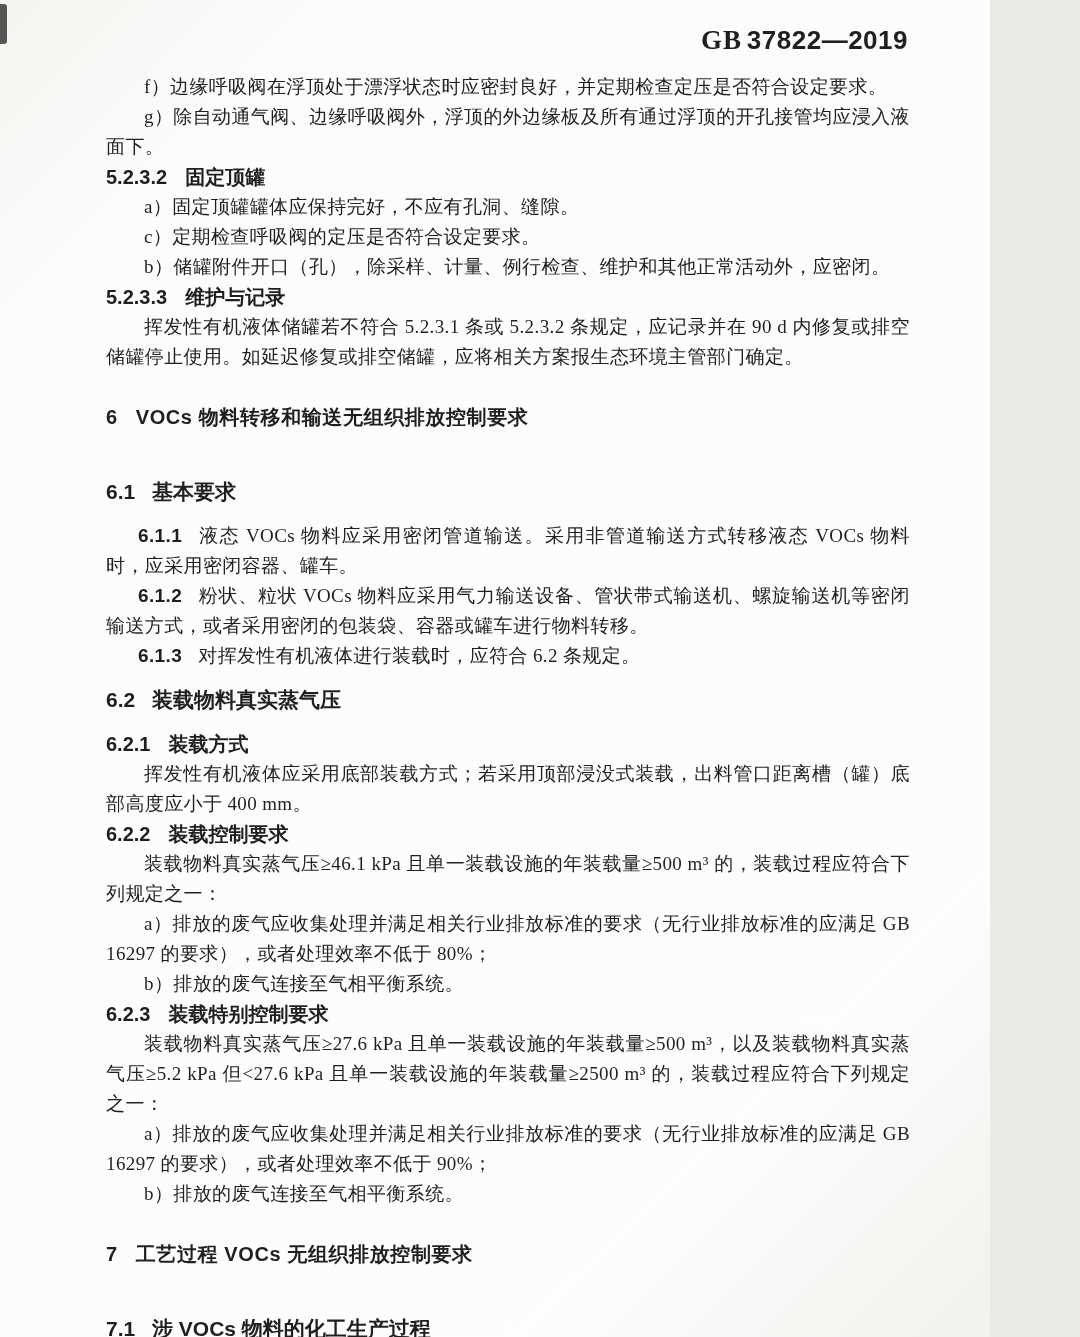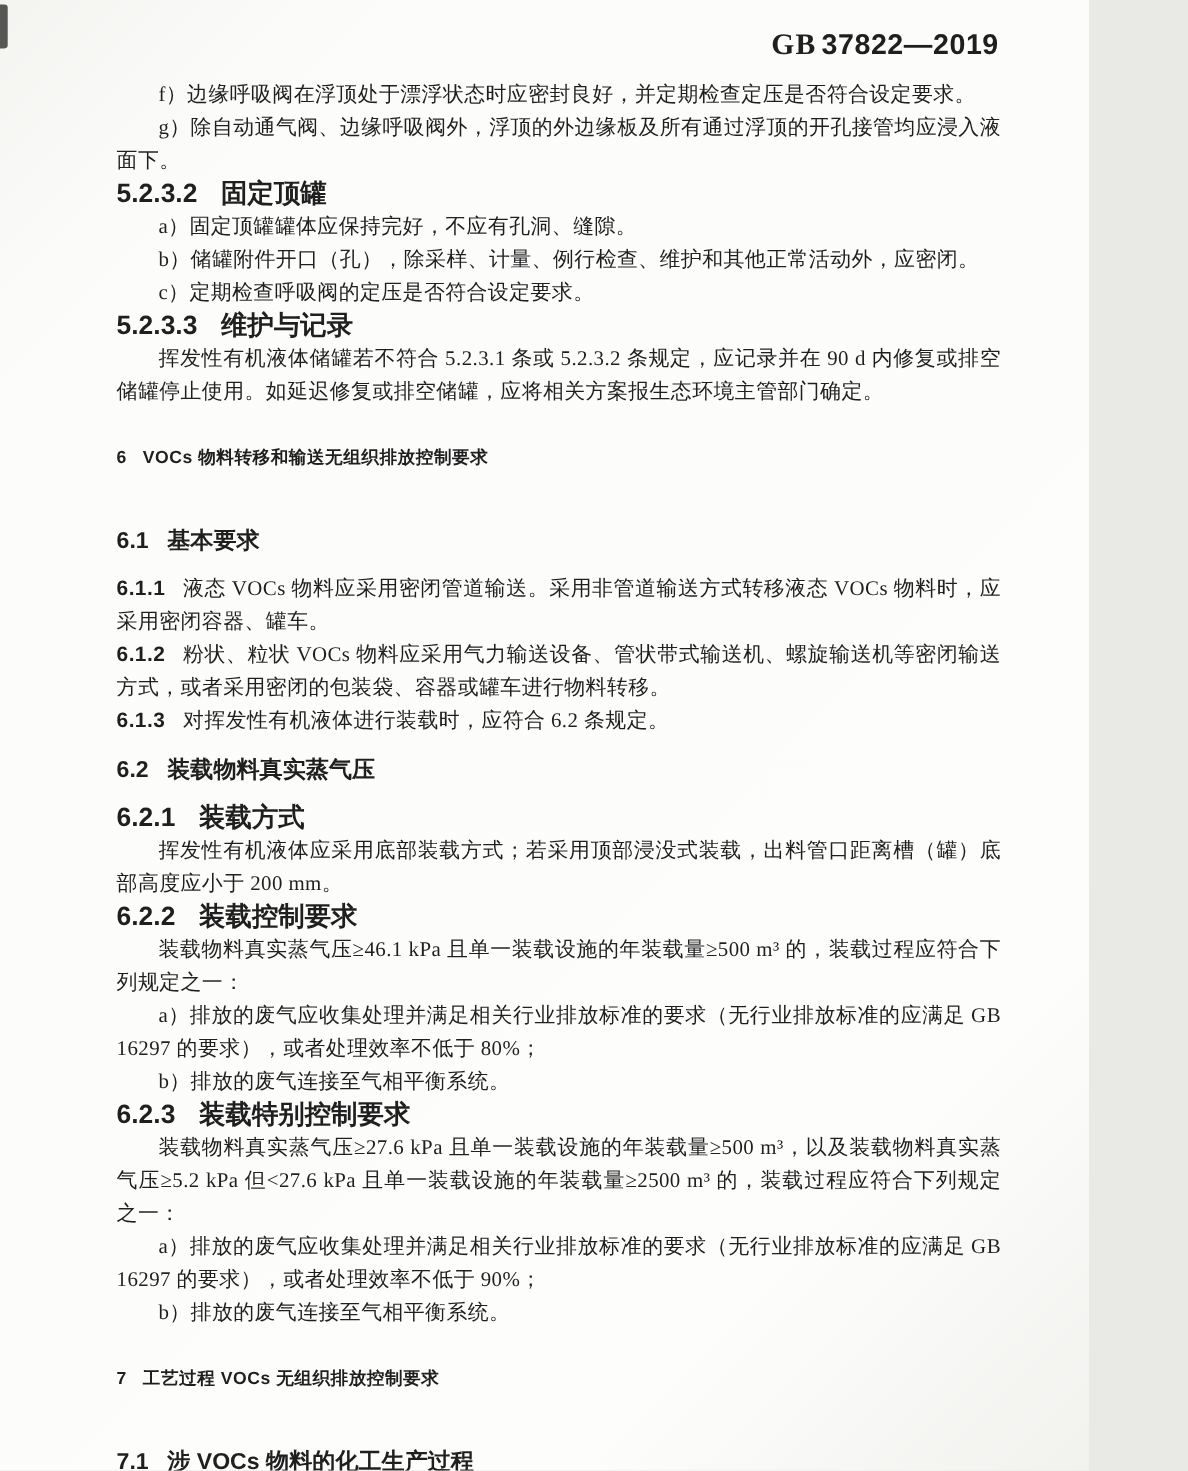--- a/index.html
+++ b/index.html
@@ -40,39 +40,39 @@
     text-align: justify;
     letter-spacing: 0.02em;
   }
   .cut { margin-top: -6px; }
 
   .cnum {
     font-family: "Liberation Sans", "DejaVu Sans", sans-serif;
     font-weight: 600;
   }
   .numbered { text-align: justify; letter-spacing: 0.02em; }
-  .numbered .cnum { margin-right: 0.85em; }
+  .numbered .cnum { margin-right: 0.85em; margin-left: 32px; }
   .numbered .ntext { }
 
   .clause {
     font-family: "Liberation Sans", "DejaVu Sans", sans-serif;
-    font-weight: 600; font-size: 24px; line-height: 30px;
+    font-weight: 600; font-size: 20px; line-height: 30px;
   }
   .clause .cnum { margin-right: 0.9em; }
 
   .section {
     font-family: "Liberation Sans", "DejaVu Sans", sans-serif;
     font-weight: 600; font-size: 21px; line-height: 30px;
     margin: 14px 0 !important;
   }
   .section .cnum { margin-right: 0.8em; }
 
   .chapter {
     font-family: "Liberation Sans", "DejaVu Sans", sans-serif;
-    font-weight: 600; font-size: 16px; line-height: 30px;
+    font-weight: 600; font-size: 20px; line-height: 30px;
     letter-spacing: 0.03em;
     margin: 30px 0 45px !important;
   }
   .chapter .cnum { margin-right: 0.9em; }
 </style>
 </head>
 <body>
 
 <div class="page">
   <div class="artifact-tl"></div>
@@ -85,40 +85,40 @@
   </header>
 
   <main class="content">
 
     <p class="para">f）边缘呼吸阀在浮顶处于漂浮状态时应密封良好，并定期检查定压是否符合设定要求。</p>
     <p class="para">g）除自动通气阀、边缘呼吸阀外，浮顶的外边缘板及所有通过浮顶的开孔接管均应浸入液面下。</p>
 
     <h4 class="clause"><span class="cnum">5.2.3.2</span><span class="ctitle">固定顶罐</span></h4>
 
     <p class="para">a）固定顶罐罐体应保持完好，不应有孔洞、缝隙。</p>
+    <p class="para">c）定期检查呼吸阀的定压是否符合设定要求。</p>
     <p class="para">b）储罐附件开口（孔），除采样、计量、例行检查、维护和其他正常活动外，应密闭。</p>
-    <p class="para">c）定期检查呼吸阀的定压是否符合设定要求。</p>
 
     <h4 class="clause"><span class="cnum">5.2.3.3</span><span class="ctitle">维护与记录</span></h4>
 
     <p class="para">挥发性有机液体储罐若不符合 5.2.3.1 条或 5.2.3.2 条规定，应记录并在 90 d 内修复或排空储罐停止使用。如延迟修复或排空储罐，应将相关方案报生态环境主管部门确定。</p>
 
     <h2 class="chapter"><span class="cnum">6</span><span class="ctitle">VOCs 物料转移和输送无组织排放控制要求</span></h2>
 
     <h3 class="section"><span class="cnum">6.1</span><span class="ctitle">基本要求</span></h3>
 
     <p class="numbered"><span class="cnum">6.1.1</span><span class="ntext">液态 VOCs 物料应采用密闭管道输送。采用非管道输送方式转移液态 VOCs 物料时，应采用密闭容器、罐车。</span></p>
     <p class="numbered"><span class="cnum">6.1.2</span><span class="ntext">粉状、粒状 VOCs 物料应采用气力输送设备、管状带式输送机、螺旋输送机等密闭输送方式，或者采用密闭的包装袋、容器或罐车进行物料转移。</span></p>
     <p class="numbered"><span class="cnum">6.1.3</span><span class="ntext">对挥发性有机液体进行装载时，应符合 6.2 条规定。</span></p>
 
     <h3 class="section"><span class="cnum">6.2</span><span class="ctitle">装载物料真实蒸气压</span></h3>
 
     <h4 class="clause"><span class="cnum">6.2.1</span><span class="ctitle">装载方式</span></h4>
 
-    <p class="para">挥发性有机液体应采用底部装载方式；若采用顶部浸没式装载，出料管口距离槽（罐）底部高度应小于 200 mm。</p>
+    <p class="para">挥发性有机液体应采用底部装载方式；若采用顶部浸没式装载，出料管口距离槽（罐）底部高度应小于 400 mm。</p>
 
     <h4 class="clause"><span class="cnum">6.2.2</span><span class="ctitle">装载控制要求</span></h4>
 
     <p class="para">装载物料真实蒸气压≥46.1 kPa 且单一装载设施的年装载量≥500 m³ 的，装载过程应符合下列规定之一：</p>
     <p class="para">a）排放的废气应收集处理并满足相关行业排放标准的要求（无行业排放标准的应满足 GB 16297 的要求），或者处理效率不低于 80%；</p>
     <p class="para">b）排放的废气连接至气相平衡系统。</p>
 
     <h4 class="clause"><span class="cnum">6.2.3</span><span class="ctitle">装载特别控制要求</span></h4>
 
     <p class="para">装载物料真实蒸气压≥27.6 kPa 且单一装载设施的年装载量≥500 m³，以及装载物料真实蒸气压≥5.2 kPa 但&lt;27.6 kPa 且单一装载设施的年装载量≥2500 m³ 的，装载过程应符合下列规定之一：</p>

